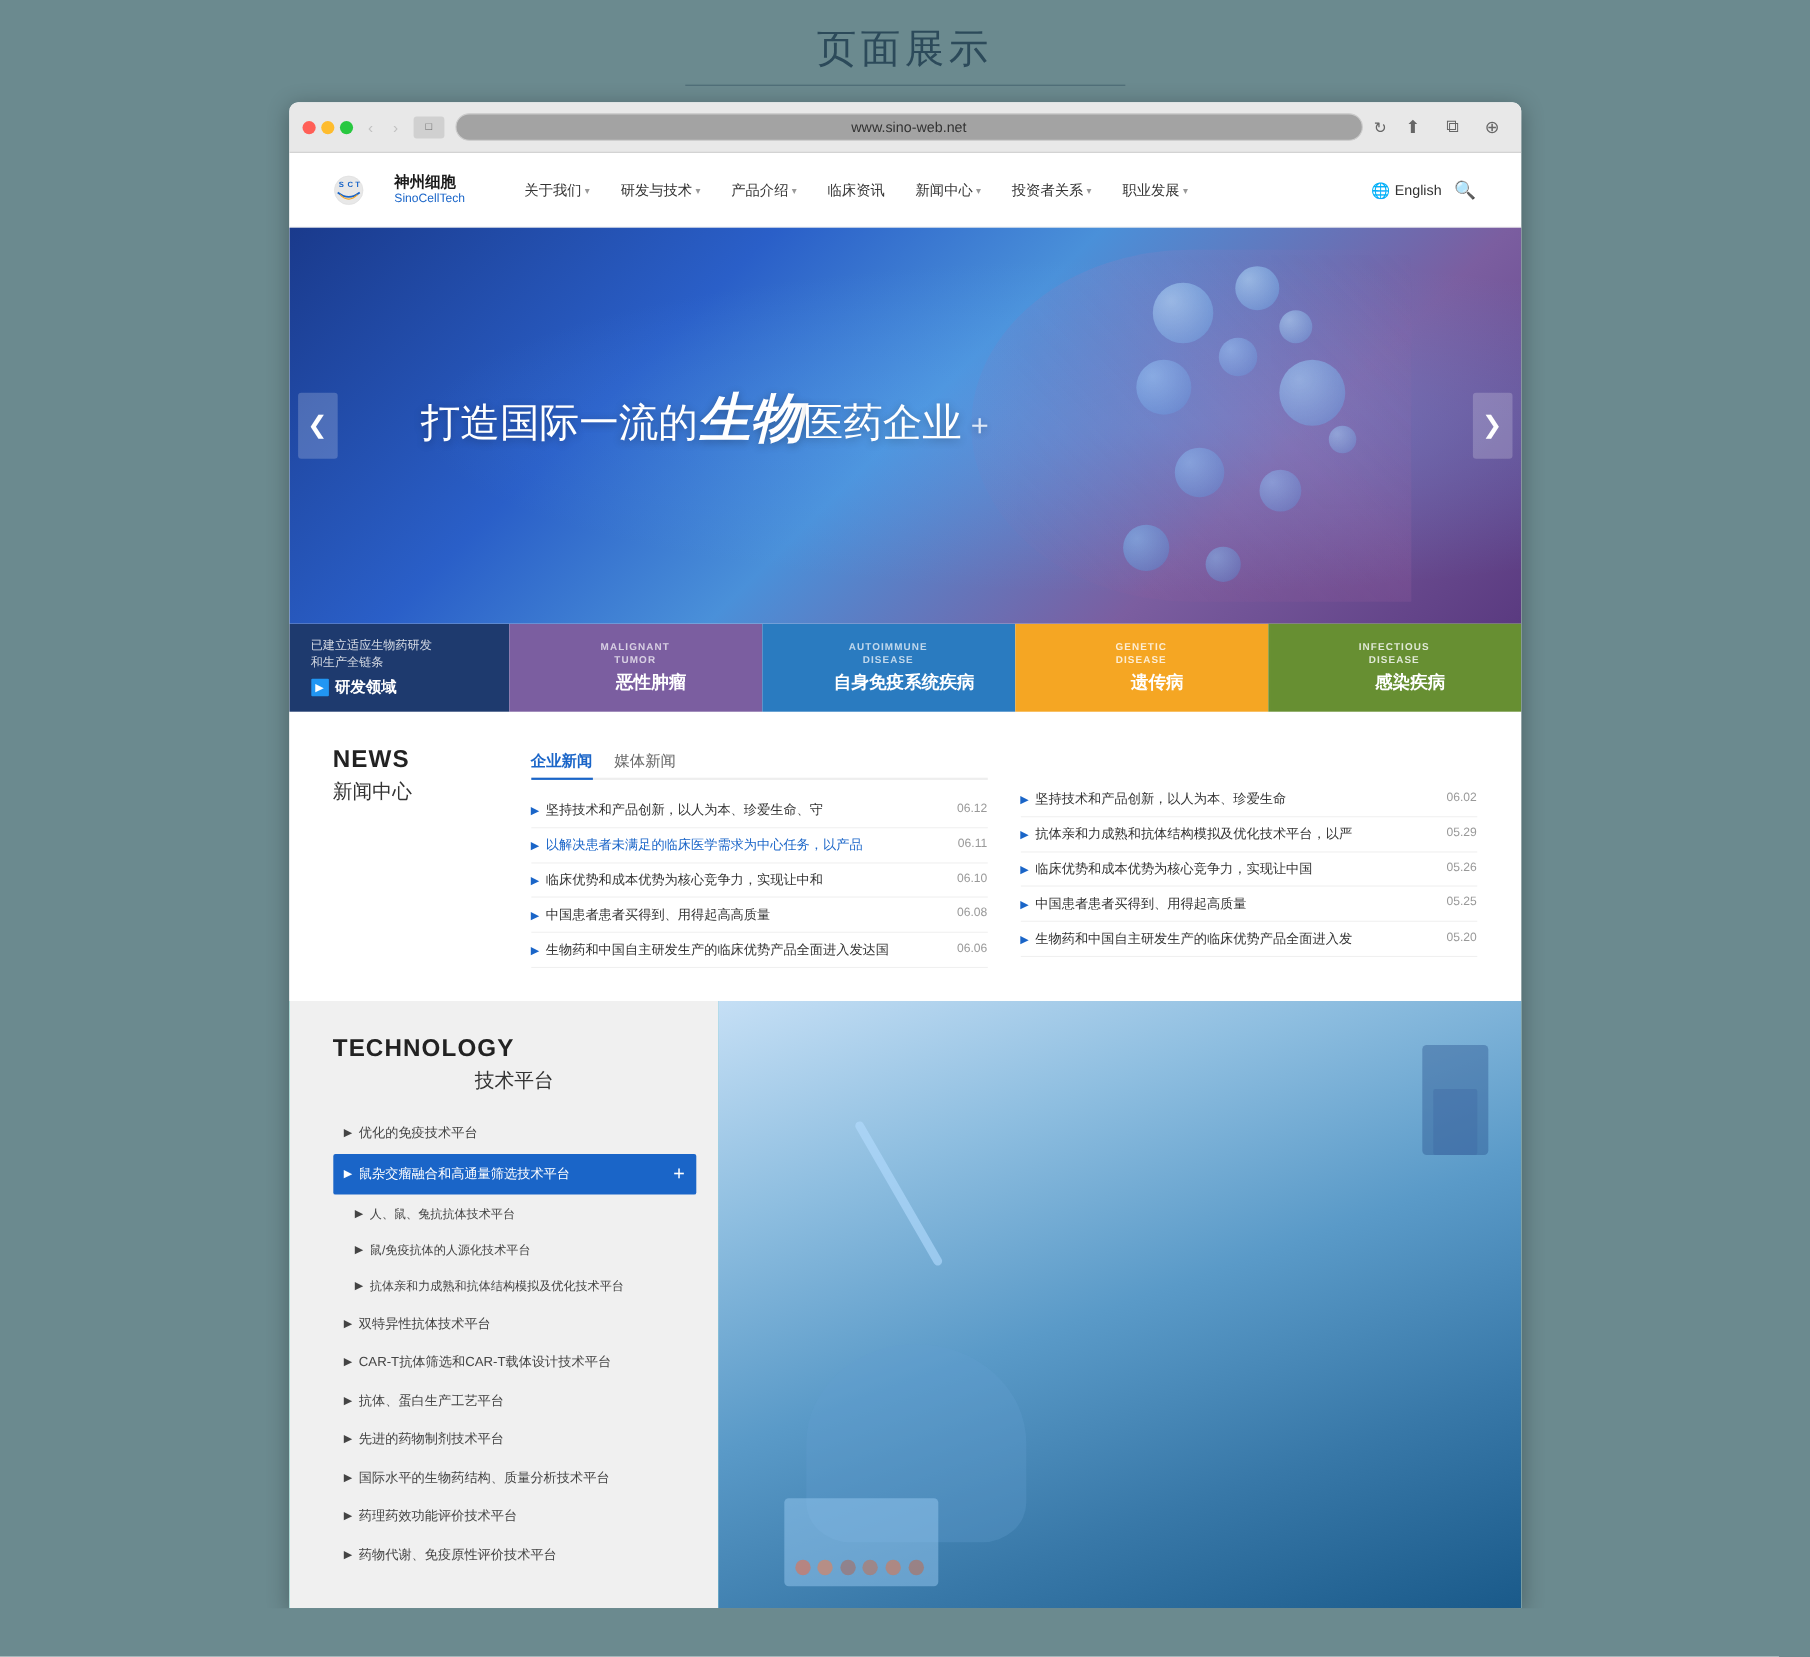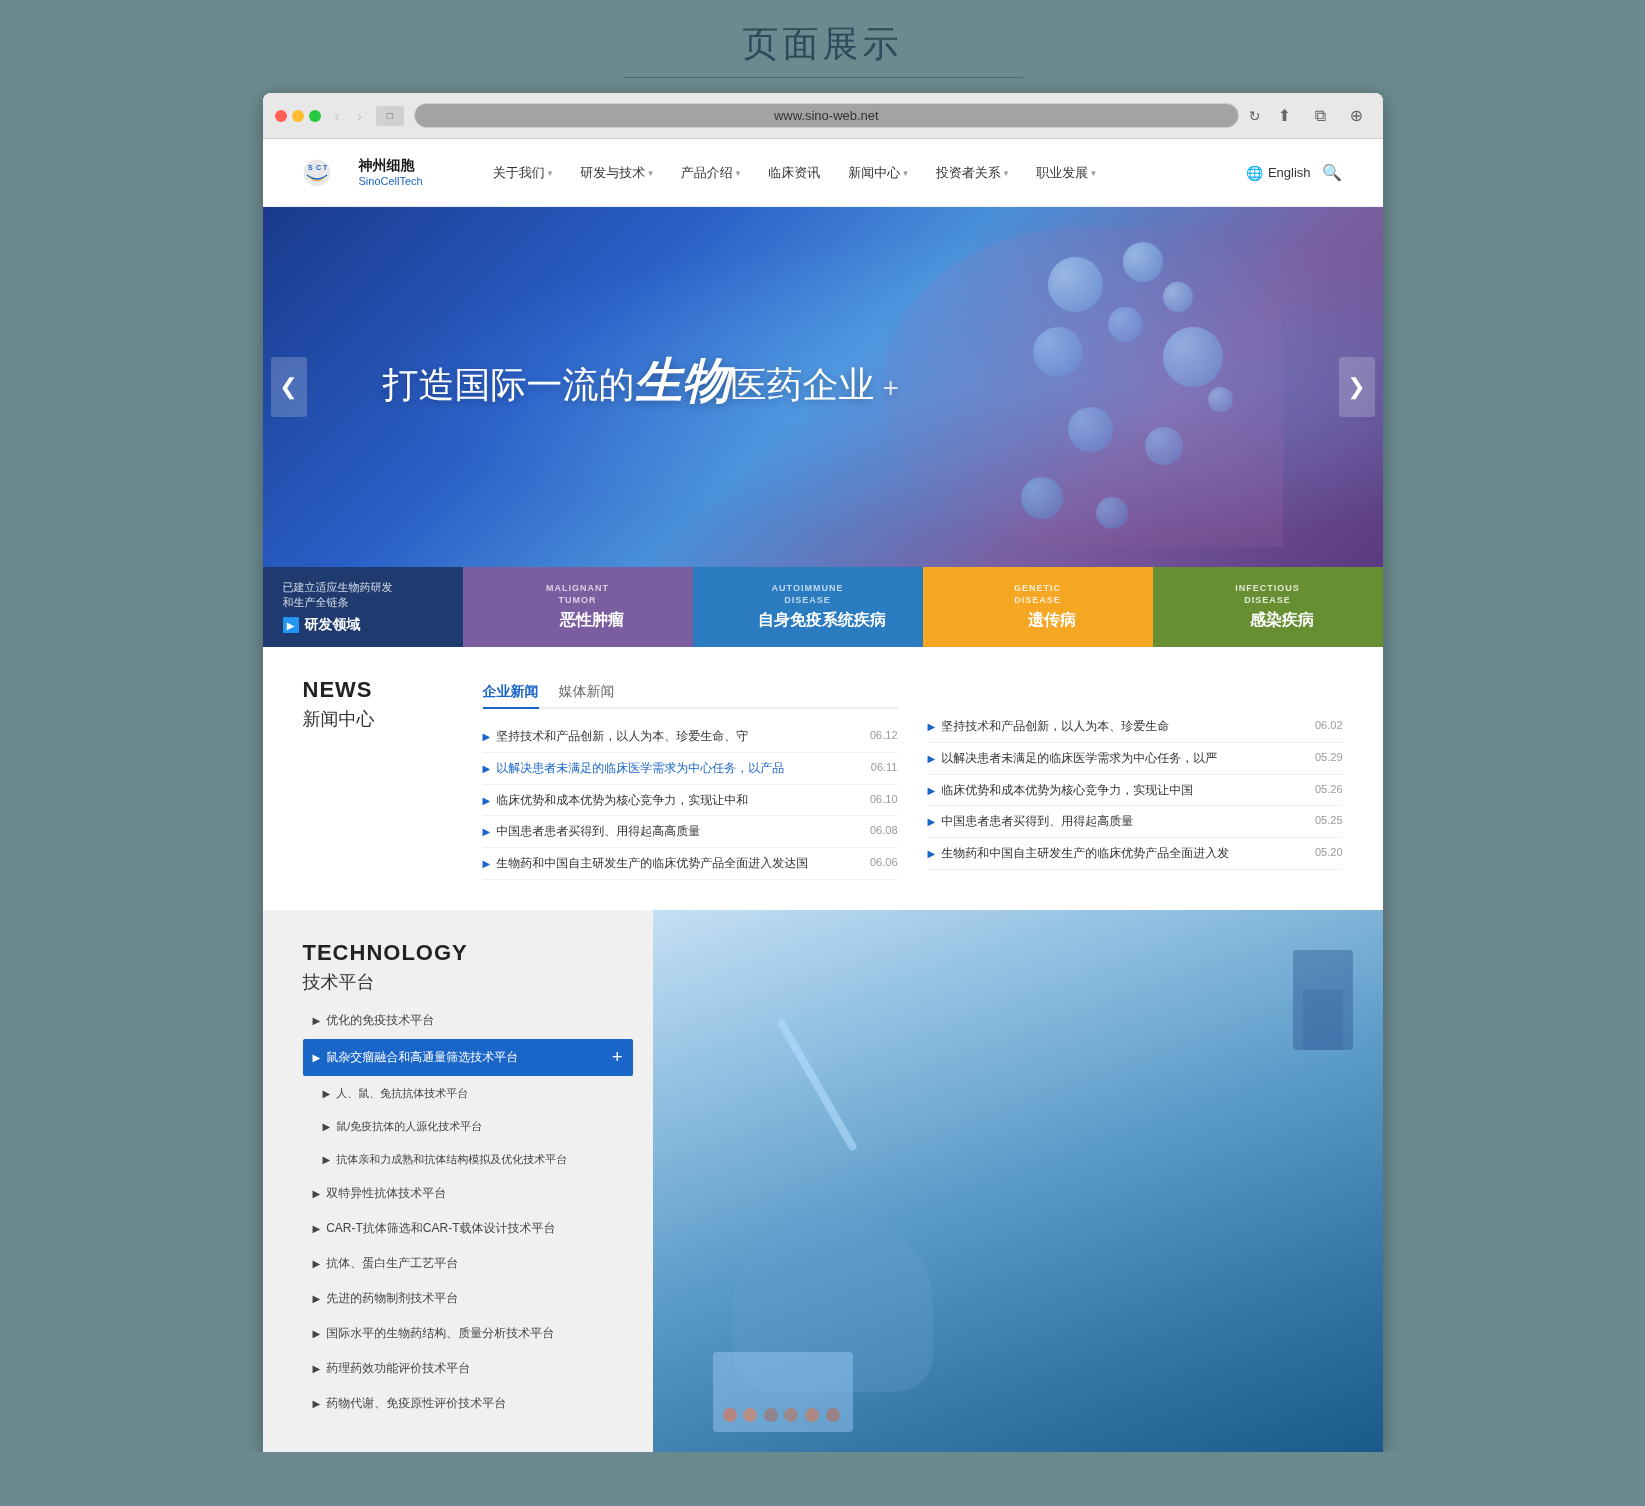--- a/index.html
+++ b/index.html
@@ -83,21 +83,21 @@
       padding: 0 40px;
       display: flex;
       align-items: center;
       height: 68px;
       border-bottom: 1px solid #eee;
     }
     .logo-area {
       display: flex;
       align-items: center;
       gap: 8px;
-      margin-right: 56px;
+      margin-right: 40px;
     }
     .logo-cn-name {
       font-size: 14px;
       font-weight: bold;
       color: #1a1a1a;
     }
     .logo-en-name {
       font-size: 11px;
       color: #1a65c8;
     }
@@ -331,21 +331,21 @@
       display: flex;
       min-height: 320px;
     }
     .tech-sidebar {
       width: 390px;
       background: #f0f0f0;
       padding: 30px 20px 30px 40px;
       flex-shrink: 0;
     }
     .tech-en { font-size: 22px; font-weight: 900; color: #222; letter-spacing: 1px; }
-    .tech-cn { font-size: 18px; color: #333; margin-top: 4px; margin-bottom: 10px; }
+    .tech-cn { font-size: 18px; color: #333; margin-top: 4px; margin-bottom: 20px; text-align: center; }
 
     .tech-list { list-style: none; }
     .tech-item {
       display: flex;
       align-items: center;
       gap: 6px;
       padding: 8px 10px;
       font-size: 12px;
       color: #444;
       cursor: pointer;
@@ -599,21 +599,21 @@
       <div class="news-column">
         <div style="height:34px;"></div>
         <ul class="news-list">
           <li class="news-item">
             <span class="news-arrow">▶</span>
             <span class="news-text">坚持技术和产品创新，以人为本、珍爱生命</span>
             <span class="news-date">06.02</span>
           </li>
           <li class="news-item">
             <span class="news-arrow">▶</span>
-            <span class="news-text">以解决患者未满足的临床医学需求为中心任务，以严</span>
+            <span class="news-text">抗体亲和力成熟和抗体结构模拟及优化技术平台，以严</span>
             <span class="news-date">05.29</span>
           </li>
           <li class="news-item">
             <span class="news-arrow">▶</span>
             <span class="news-text">临床优势和成本优势为核心竞争力，实现让中国</span>
             <span class="news-date">05.26</span>
           </li>
           <li class="news-item">
             <span class="news-arrow">▶</span>
             <span class="news-text">中国患者患者买得到、用得起高质量</span>

